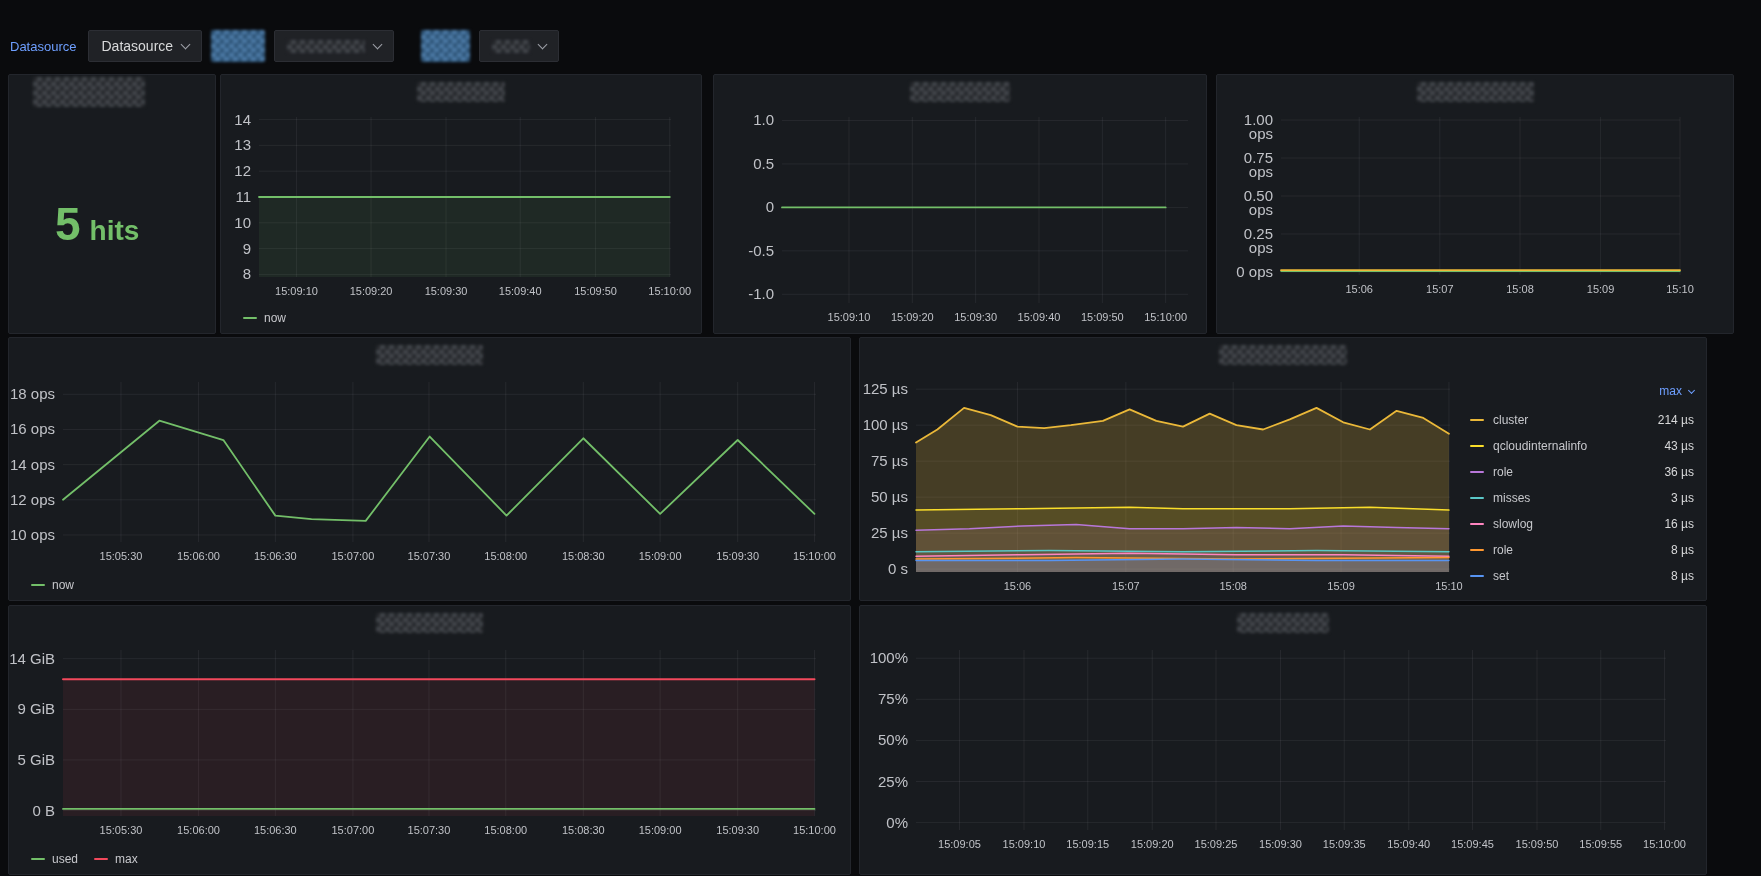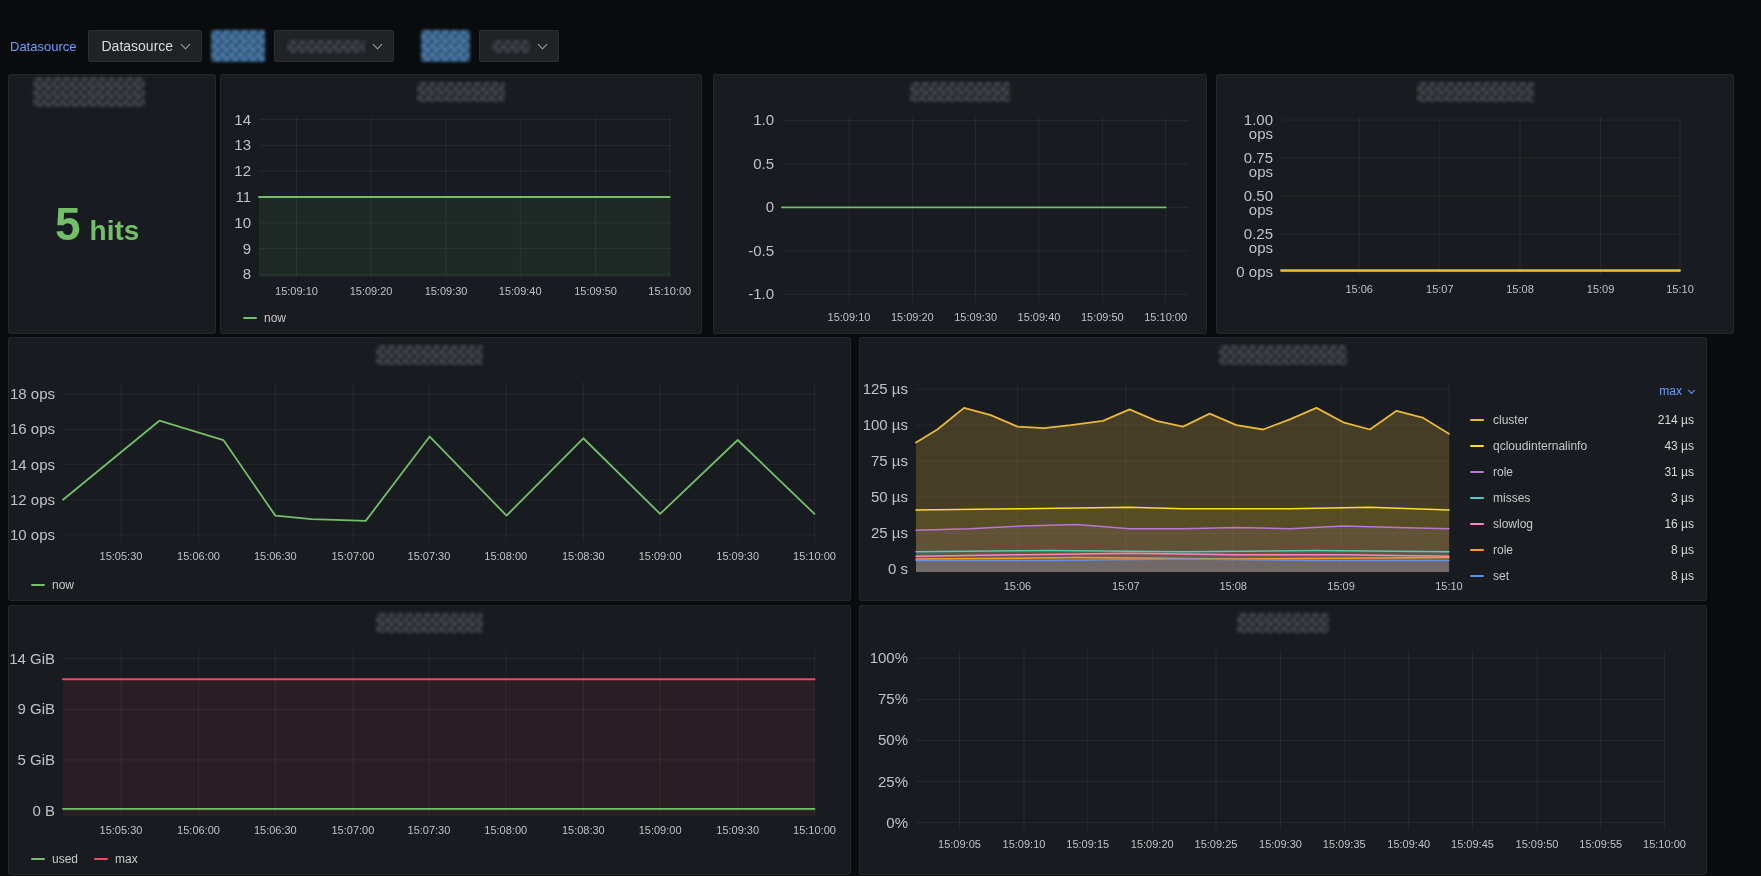--- a/index.html
+++ b/index.html
@@ -206,21 +206,21 @@
           <span class="lt-val">214 µs</span>
         </div>
         <div class="lt-row">
           <span class="dash" style="background: rgb(250, 222, 42);"></span>
           <span class="lt-name">qcloudinternalinfo</span>
           <span class="lt-val">43 µs</span>
         </div>
         <div class="lt-row">
           <span class="dash" style="background: rgb(184, 119, 217);"></span>
           <span class="lt-name">role</span>
-          <span class="lt-val">31 µs</span>
+          <span class="lt-val">36 µs</span>
         </div>
         <div class="lt-row">
           <span class="dash" style="background: rgb(90, 200, 200);"></span>
           <span class="lt-name">misses</span>
           <span class="lt-val">3 µs</span>
         </div>
         <div class="lt-row">
           <span class="dash" style="background: rgb(255, 133, 192);"></span>
           <span class="lt-name">slowlog</span>
           <span class="lt-val">16 µs</span>

